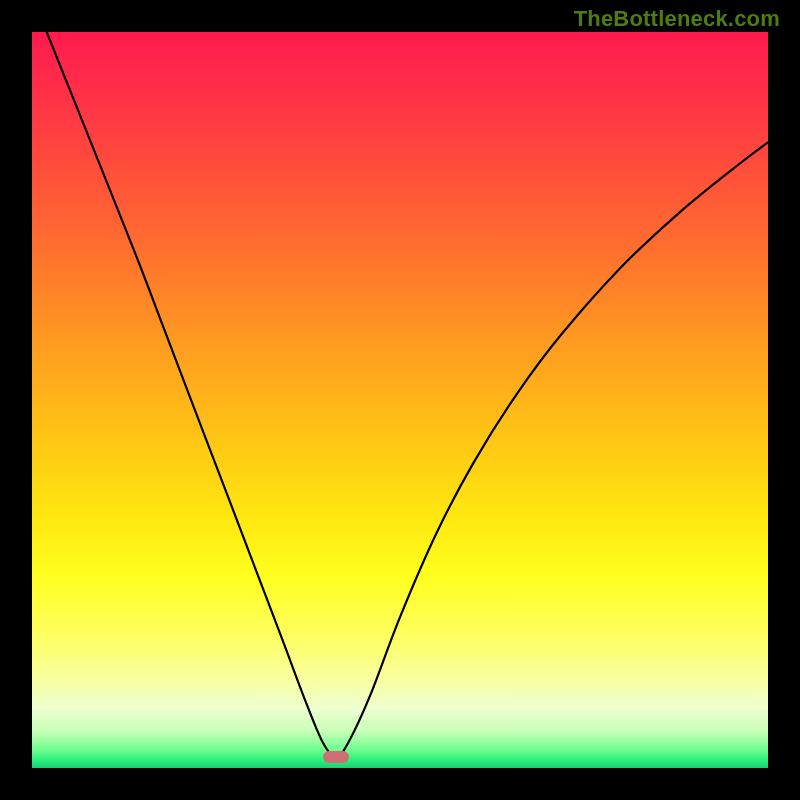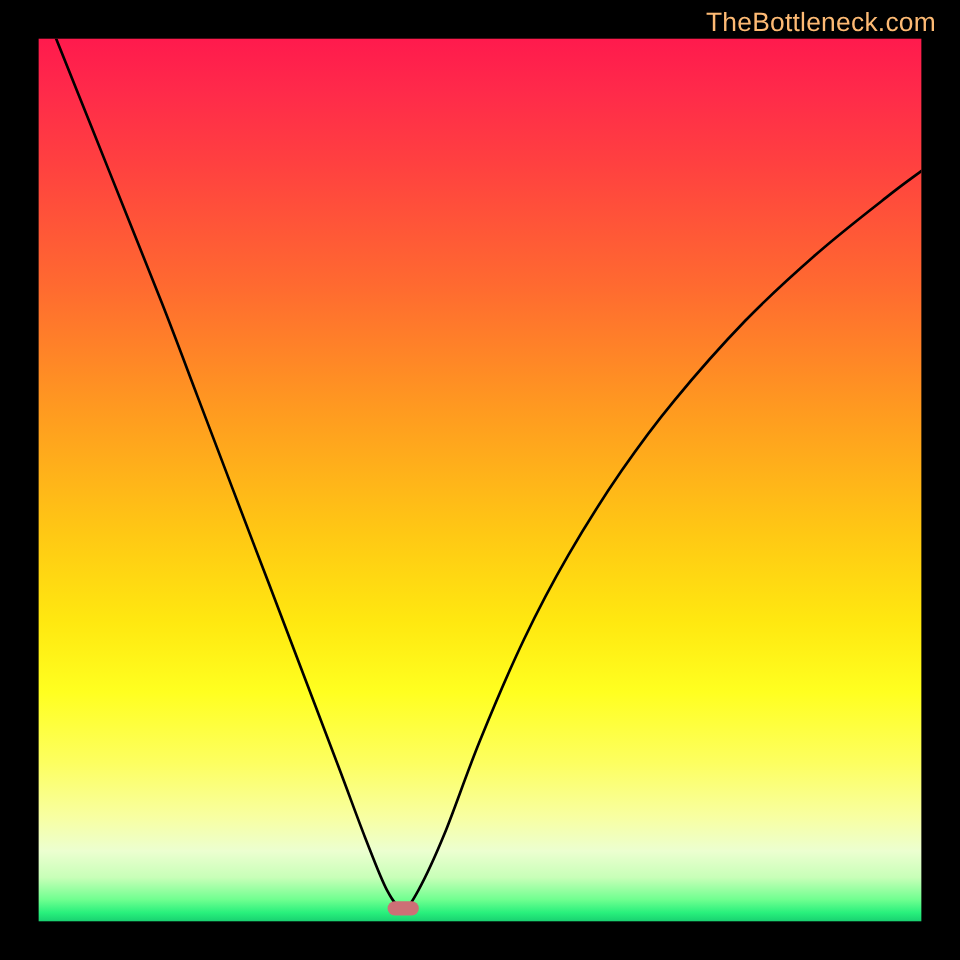--- a/index.html
+++ b/index.html
@@ -43,23 +43,23 @@
       #c8ffb8 95%,
       #70ff90 97.5%,
       #28f07c 99%,
       #18d070 100%
     );
   }
   .watermark {
     position: absolute;
     top: 6px;
     right: 20px;
-    color: #fdba74;
+    color: #4d7c0f;
     font-size: 22px;
-    font-weight: 400;
+    font-weight: 700;
     letter-spacing: 0.2px;
     user-select: none;
   }
   .curve-svg {
     position: absolute;
     inset: 0;
   }
   .marker {
     position: absolute;
     width: 26px;

